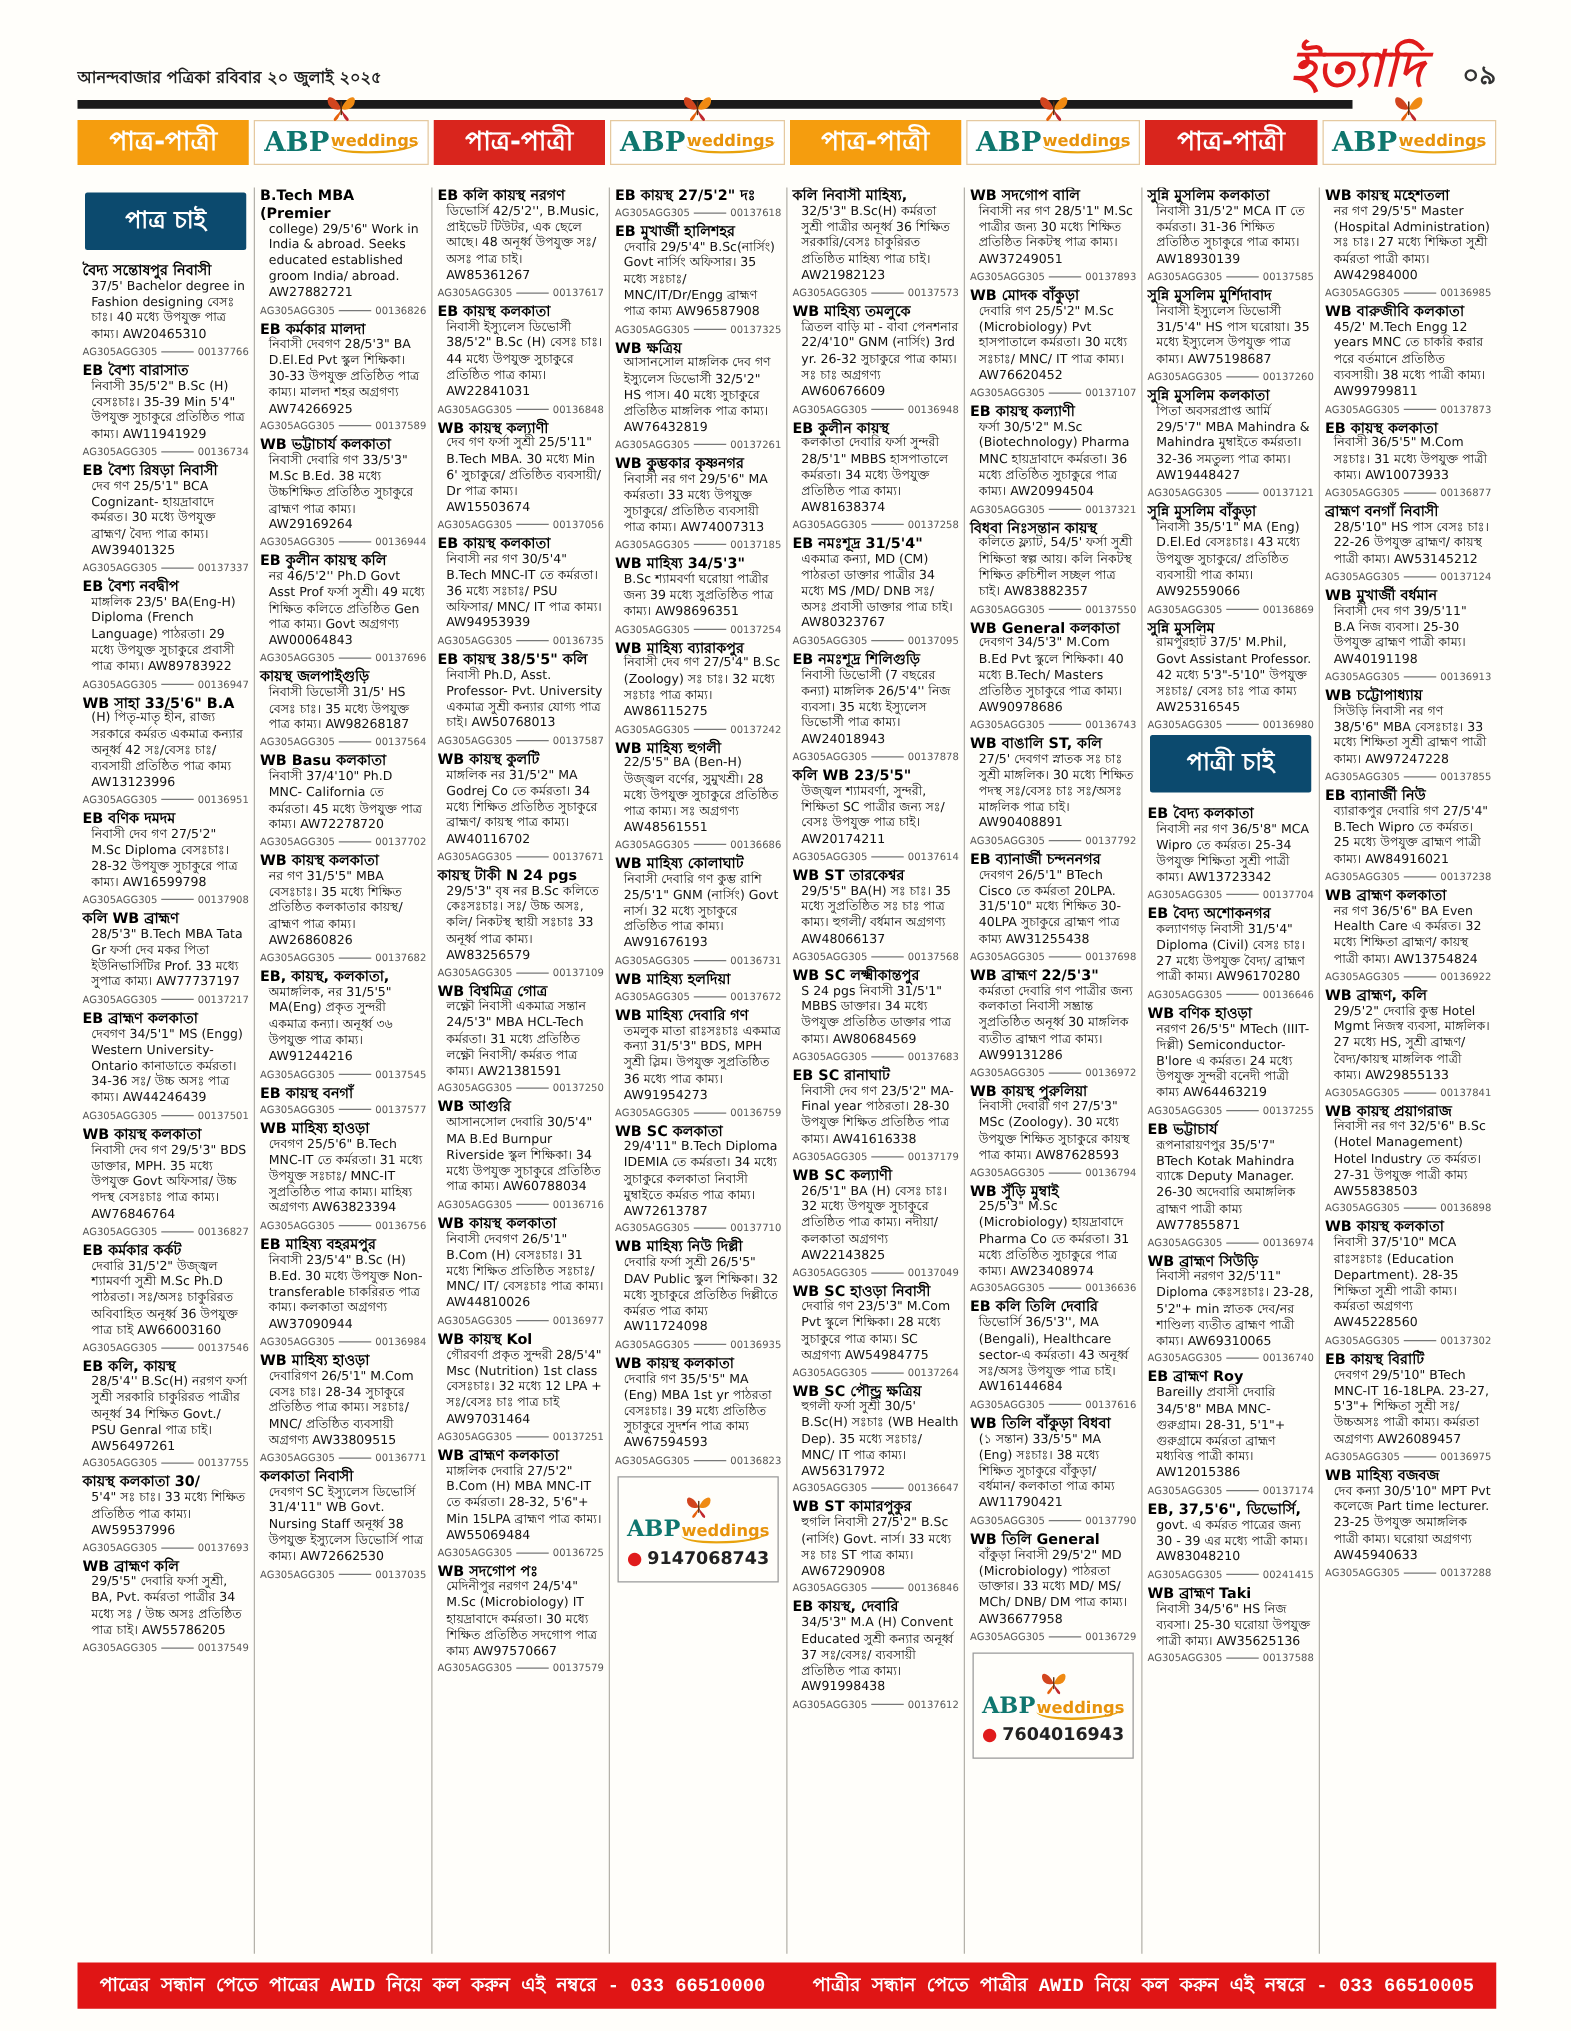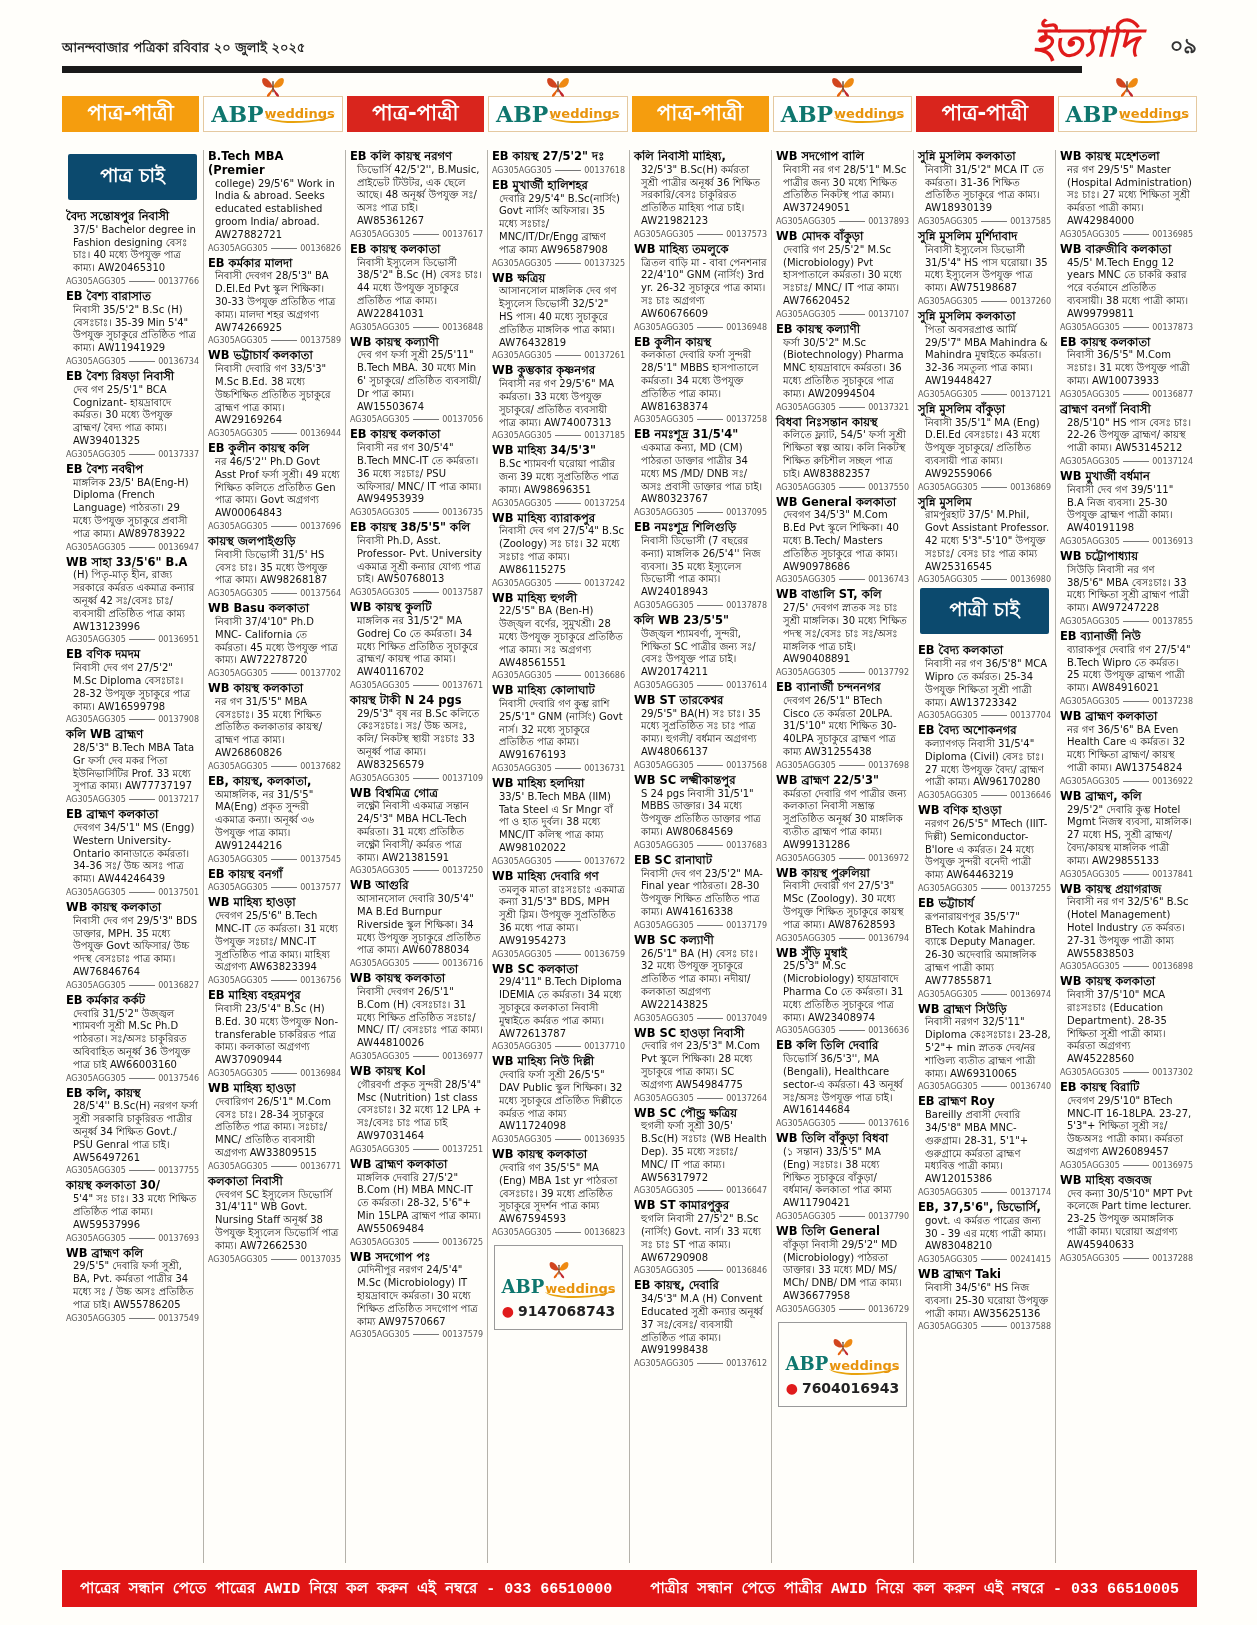--- a/index.html
+++ b/index.html
@@ -1,20 +1,20 @@
 <!DOCTYPE html>
 <html><head>
 <meta charset="utf-8">
 <style>
   html,body{margin:0;padding:0;background:#e9e7e0;}
   *{box-sizing:border-box;}
   #page{position:relative;width:1257px;height:1625px;margin:0 auto;background:#fffefa;
         font-family:"DejaVu Sans","Liberation Sans",sans-serif;color:#111;overflow:hidden;}
   
-  #masthead{position:absolute;top:24px;left:62px;right:60px;height:58px;text-align:center;}
+  #masthead{position:absolute;top:38px;left:62px;right:60px;height:58px;text-align:center;}
   #np-title{position:absolute;left:0;top:14px;font-size:13px;font-weight:bold;color:#222;}
   #black-rule{position:absolute;left:0;right:115px;top:42px;height:7px;background:#1a1a1a;}
   #etc-logo{position:absolute;right:58px;top:-2px;font-family:"DejaVu Serif","Liberation Serif",serif;
             font-size:40px;font-weight:bold;font-style:italic;color:#e01b1b;line-height:1;}
   #page-num{position:absolute;right:0;top:6px;font-size:21px;font-weight:bold;color:#333;}
   
   #strip{position:absolute;top:96px;left:62px;right:60px;height:36px;display:flex;gap:4px;}
   .strip-cell{flex:1;display:flex;align-items:center;justify-content:center;position:relative;}
   .strip-cell.orange{background:#f59d0e;}
   .strip-cell.red{background:#d9251d;}
@@ -540,21 +540,20 @@
           <div class="ad-h">WB মাহিষ্য কোলাঘাট</div>
           <div class="ad-b">নিবাসী দেবারি গণ কুম্ভ রাশি 25/5'1" GNM (নার্সিং) Govt নার্স। 32 মধ্যে সুচাকুরে প্রতিষ্ঠিত পাত্র কাম্য। AW91676193</div>
           <div class="ad-code">
             <span>AG305AGG305</span>
             <span class="rule"></span>
             <span>00136731</span>
           </div>
         </div>
         <div class="ad">
           <div class="ad-h">WB মাহিষ্য হলদিয়া</div>
-          <div class="ad-b">33/5' B.Tech MBA (IIM) Tata Steel এ Sr Mngr বাঁ পা ও হাত দুর্বল। 38 মধ্যে MNC/IT কলিস্থ পাত্র কাম্য AW98102022</div>
           <div class="ad-code">
             <span>AG305AGG305</span>
             <span class="rule"></span>
             <span>00137672</span>
           </div>
         </div>
         <div class="ad">
           <div class="ad-h">WB মাহিষ্য দেবারি গণ</div>
           <div class="ad-b">তমলুক মাতা রাঃসঃচাঃ একমাত্র কন্যা 31/5'3" BDS, MPH সুশ্রী স্লিম। উপযুক্ত সুপ্রতিষ্ঠিত 36 মধ্যে পাত্র কাম্য। AW91954273</div>
           <div class="ad-code">
@@ -985,21 +984,21 @@
           <div class="ad-h">WB কায়স্থ মহেশতলা</div>
           <div class="ad-b">নর গণ 29/5'5" Master (Hospital Administration) সঃ চাঃ। 27 মধ্যে শিক্ষিতা সুশ্রী কর্মরতা পাত্রী কাম্য। AW42984000</div>
           <div class="ad-code">
             <span>AG305AGG305</span>
             <span class="rule"></span>
             <span>00136985</span>
           </div>
         </div>
         <div class="ad">
           <div class="ad-h">WB বারুজীবি কলকাতা</div>
-          <div class="ad-b">45/5' M.Tech Engg 12 years MNC তে চাকরি করার পরে বর্তমানে প্রতিষ্ঠিত ব্যবসায়ী। 38 মধ্যে পাত্রী কাম্য। AW99799811</div>
+          <div class="ad-b">45/2' M.Tech Engg 12 years MNC তে চাকরি করার পরে বর্তমানে প্রতিষ্ঠিত ব্যবসায়ী। 38 মধ্যে পাত্রী কাম্য। AW99799811</div>
           <div class="ad-code">
             <span>AG305AGG305</span>
             <span class="rule"></span>
             <span>00137873</span>
           </div>
         </div>
         <div class="ad">
           <div class="ad-h">EB কায়স্থ কলকাতা</div>
           <div class="ad-b">নিবাসী 36/5'5" M.Com সঃচাঃ। 31 মধ্যে উপযুক্ত পাত্রী কাম্য। AW10073933</div>
           <div class="ad-code">

